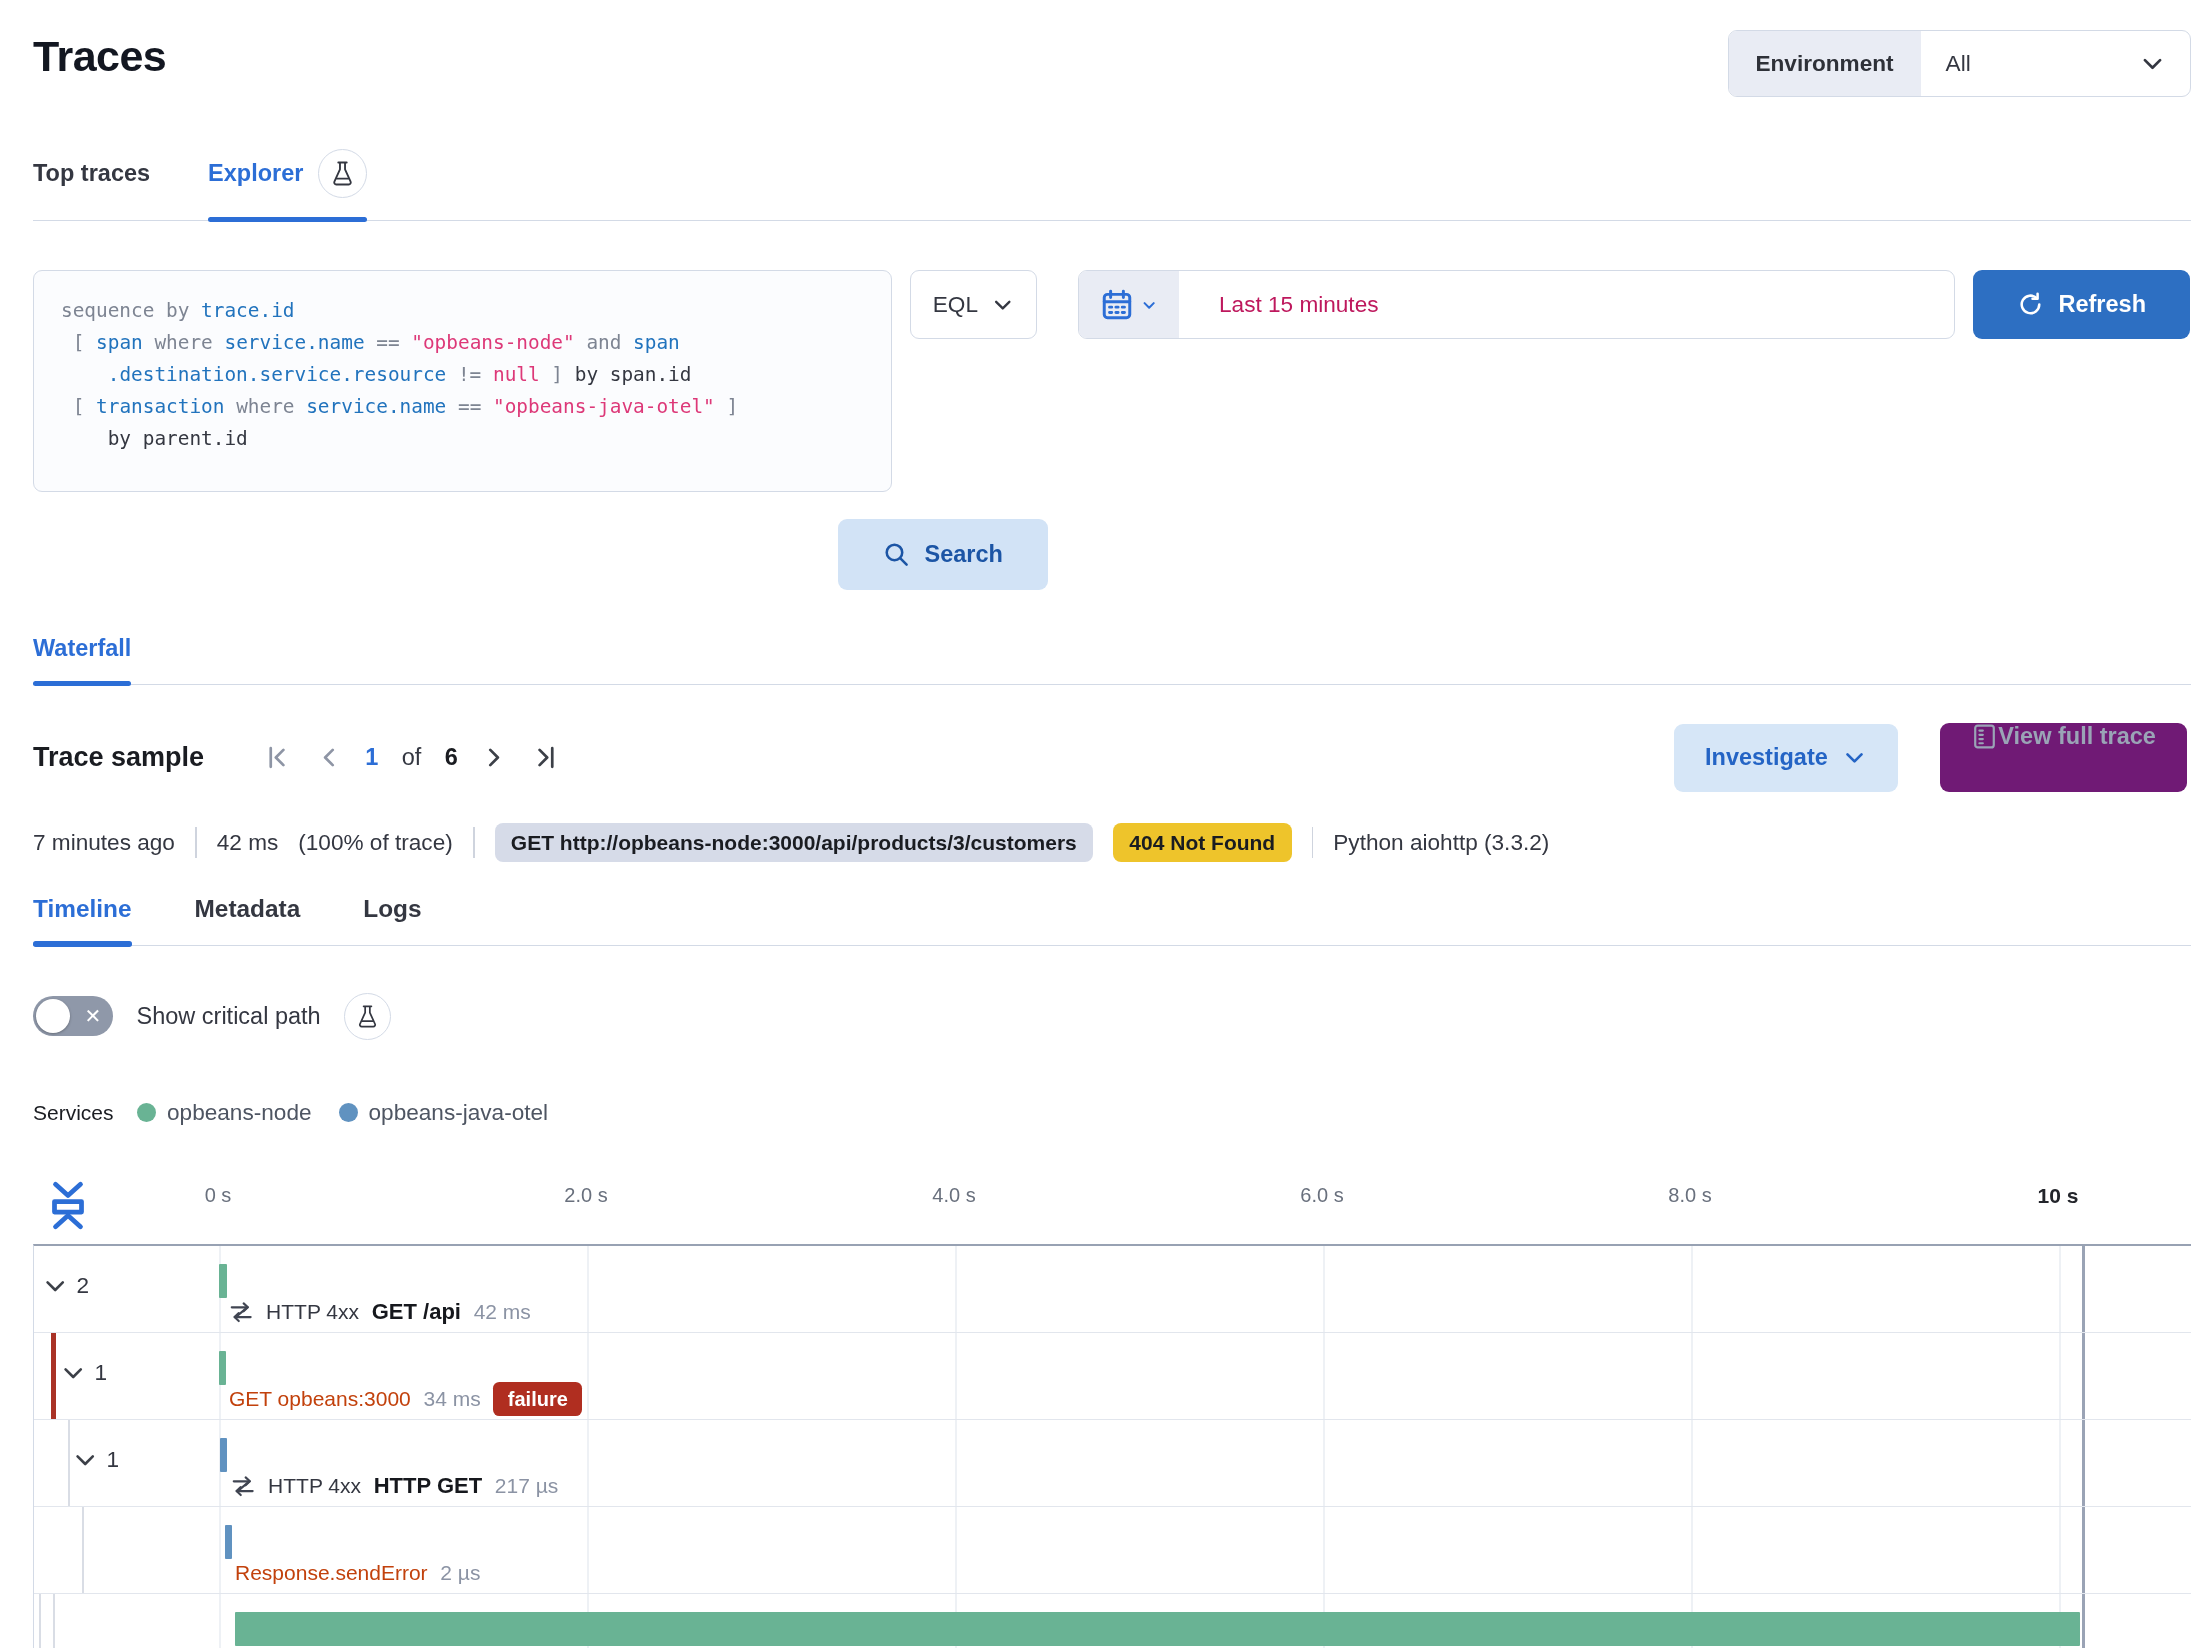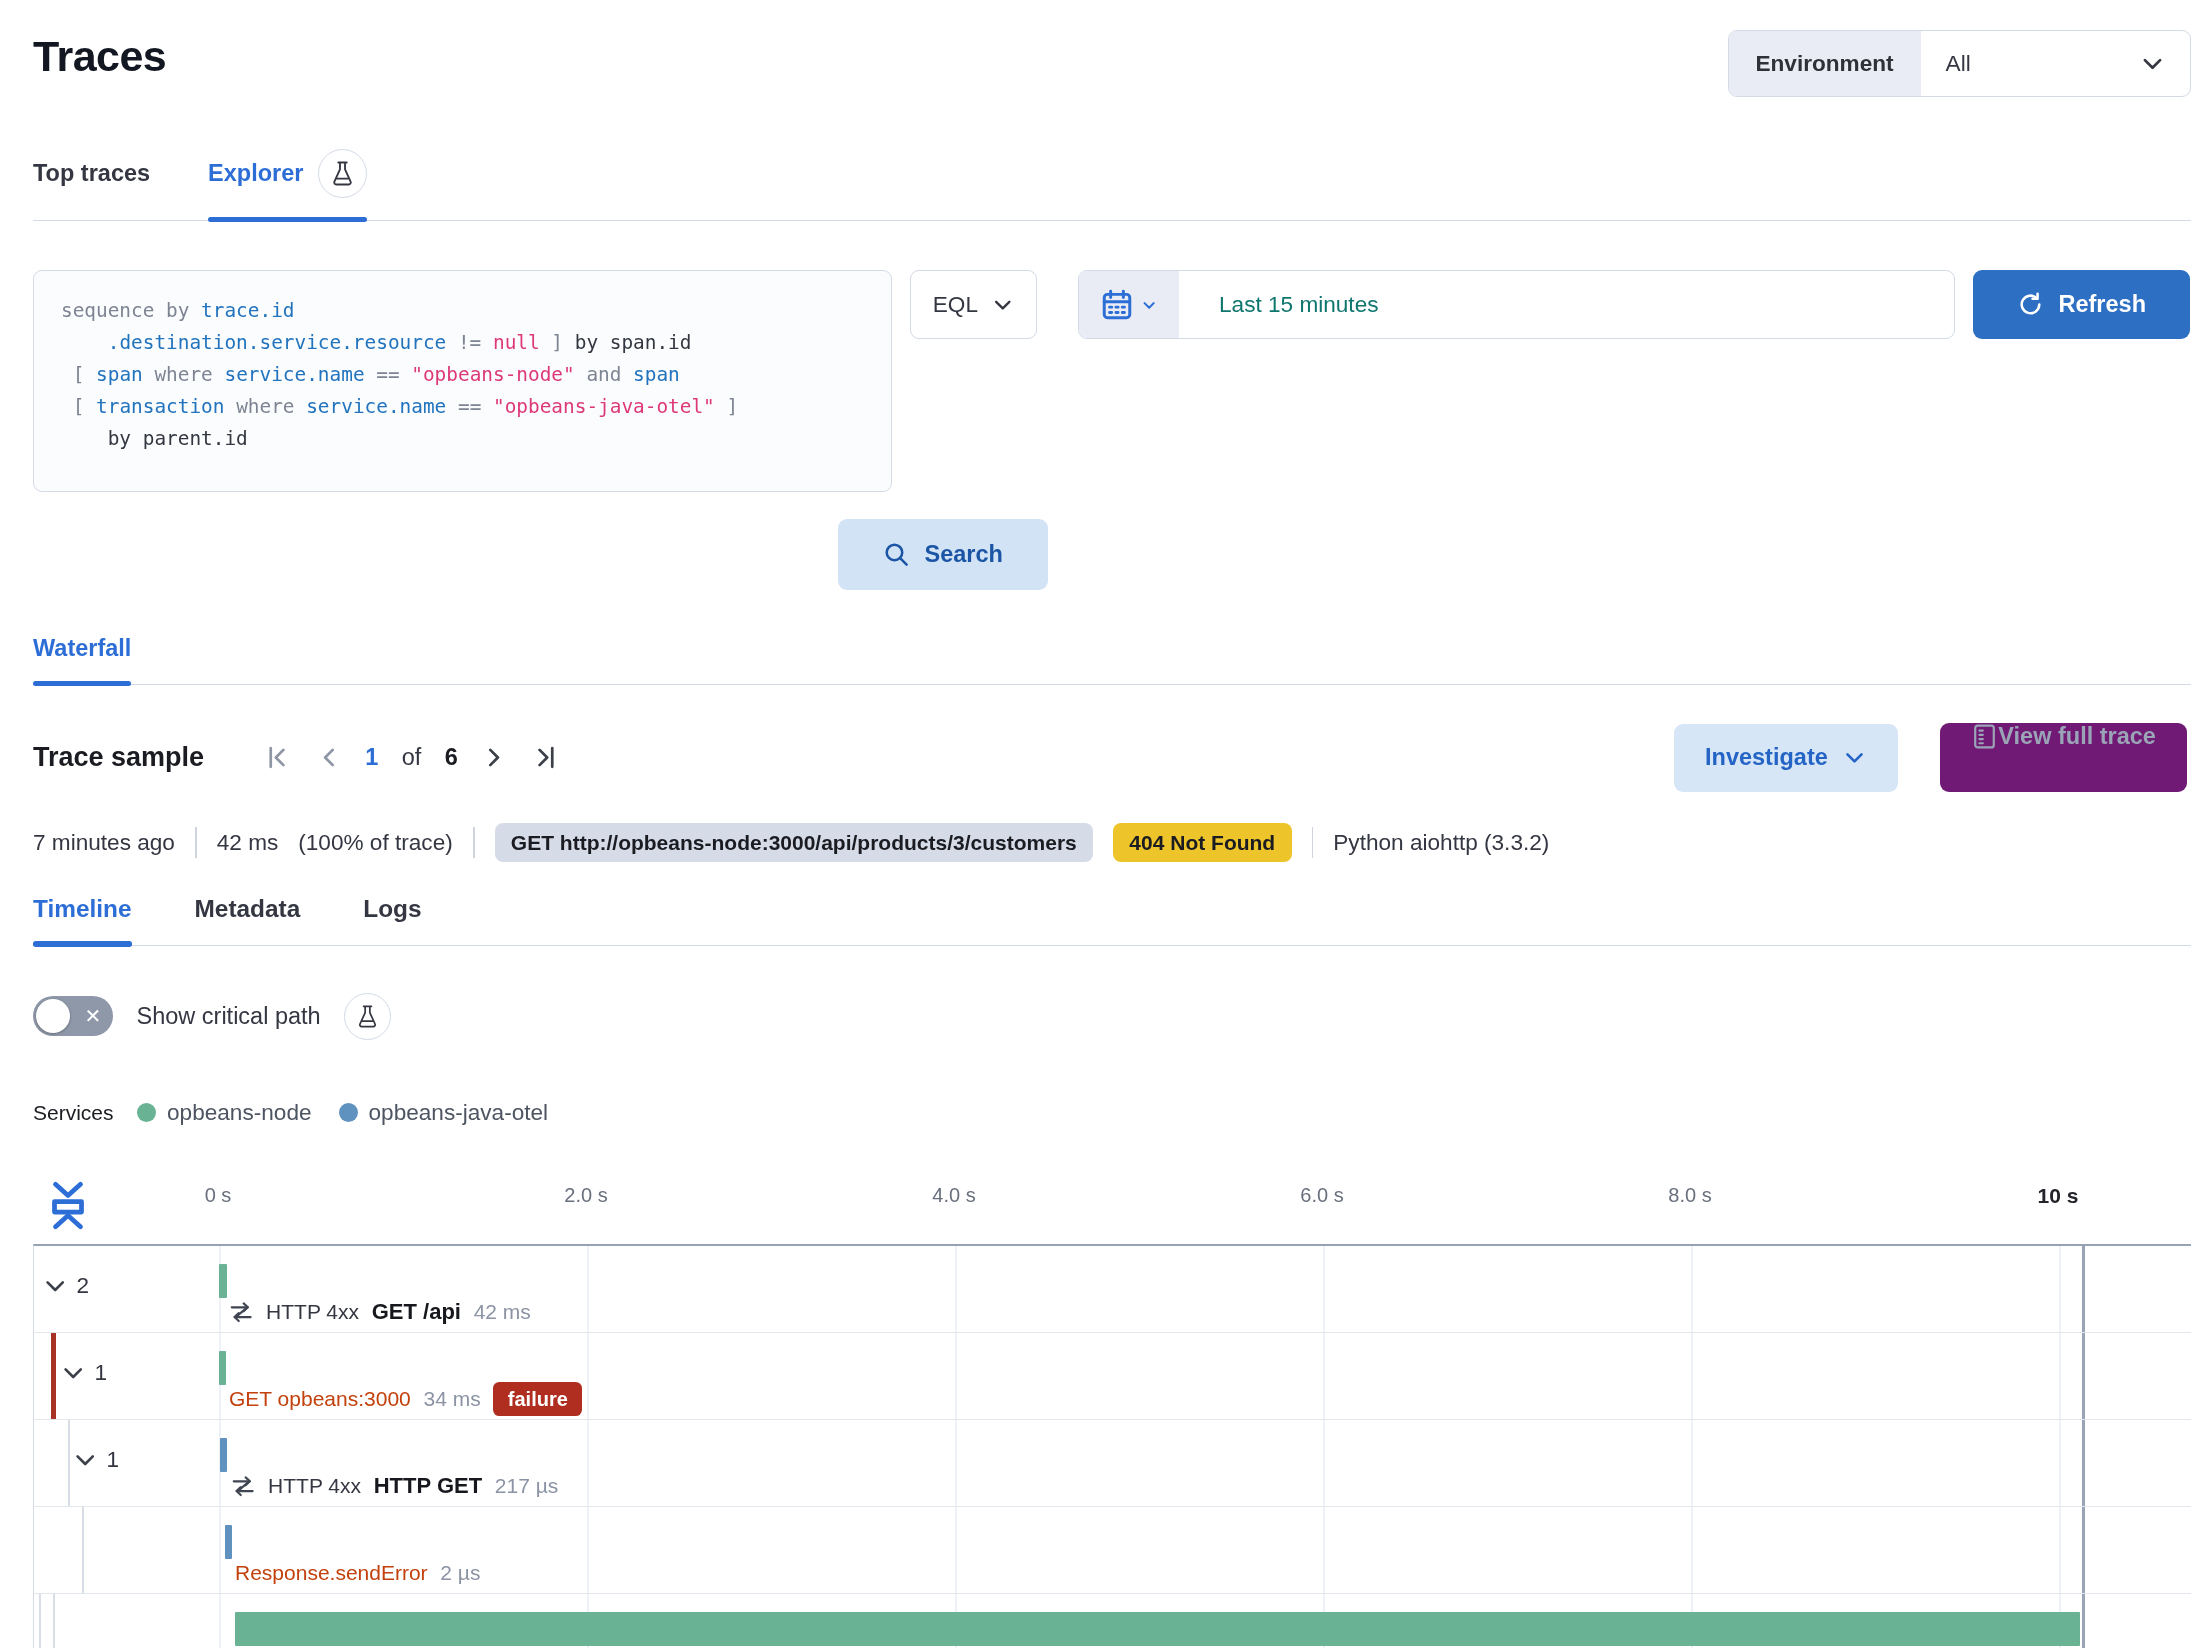--- a/index.html
+++ b/index.html
@@ -47,21 +47,21 @@
 
   .eql-btn {
     margin-left:18px; height:69px; width:127px; border:1.8px solid #d3dae6; border-radius:9px; background:#fff;
     display:flex; align-items:center; justify-content:center; gap:12.7px; font-size:22.6px; color:#343741; cursor:pointer;
   }
   .datepicker {
     margin-left:41px; height:69px; width:877px; border:1.8px solid #d3dae6; border-radius:9px; background:#fff;
     display:flex; align-items:stretch; overflow:hidden; cursor:pointer;
   }
   .dp-prepend { background:#e9ecf4; width:100px; display:flex; align-items:center; justify-content:center; gap:7.2px; }
-  .dp-value { display:flex; align-items:center; padding-left:40px; font-size:22.6px; color:#0f766e; }
+  .dp-value { display:flex; align-items:center; padding-left:40px; font-size:22.6px; color:#be185d; }
   .refresh-btn {
     margin-left:18px; height:69px; width:217px; border:none; border-radius:9px; background:#2d6fc2; color:#fff;
     display:flex; align-items:center; justify-content:center; gap:14.5px; font-size:23.5px; font-weight:600; cursor:pointer;
   }
   .search-btn {
     margin-top:27px; margin-left:805px; height:71px; width:210px; border:none; border-radius:9px;
     background:#d2e3f6; color:#1c55a5; display:flex; align-items:center; justify-content:center; gap:14.5px;
     font-size:23.5px; font-weight:600; cursor:pointer;
   }
 
@@ -161,22 +161,22 @@
             <path d="M5.5 1.5h5M6.5 1.5v4L3.2 12.8a1.2 1.2 0 0 0 1.1 1.7h7.4a1.2 1.2 0 0 0 1.1-1.7L9.5 5.5v-4"></path>
             <path d="M4.6 11h6.8"></path>
           </svg>
       </span>
     </div>
   </div>
 
   <div class="query-row">
     <div class="query-box" id="query-code">
         <div class="code-line"><span class="tok kw">sequence by </span><span class="tok field">trace.id</span></div>
+        <div class="code-line"><span class="tok kw"> [ </span><span class="tok field">span</span><span class="tok kw"> where </span><span class="tok field">service.name</span><span class="tok kw"> == </span><span class="tok str">"opbeans-node"</span><span class="tok kw"> and </span><span class="tok field">span</span></div>
         <div class="code-line"><span class="tok plain">    </span><span class="tok field">.destination.service.resource</span><span class="tok kw"> != </span><span class="tok str">null</span><span class="tok kw"> ] </span><span class="tok plain">by span.id</span></div>
-        <div class="code-line"><span class="tok kw"> [ </span><span class="tok field">span</span><span class="tok kw"> where </span><span class="tok field">service.name</span><span class="tok kw"> == </span><span class="tok str">"opbeans-node"</span><span class="tok kw"> and </span><span class="tok field">span</span></div>
         <div class="code-line"><span class="tok kw"> [ </span><span class="tok field">transaction</span><span class="tok kw"> where </span><span class="tok field">service.name</span><span class="tok kw"> == </span><span class="tok str">"opbeans-java-otel"</span><span class="tok kw"> ]</span></div>
         <div class="code-line"><span class="tok plain">    by parent.id</span></div>
       </div>
     <div class="eql-btn">
       <span>EQL</span>
       <svg width="23.5" height="23.5" viewBox="0 0 16 16" fill="none" stroke="#343741" stroke-width="1.6" stroke-linecap="round" stroke-linejoin="round">
           <path d="M3.5 6l4.5 4.5L12.5 6"></path>
         </svg>
     </div>
     <div class="datepicker">

